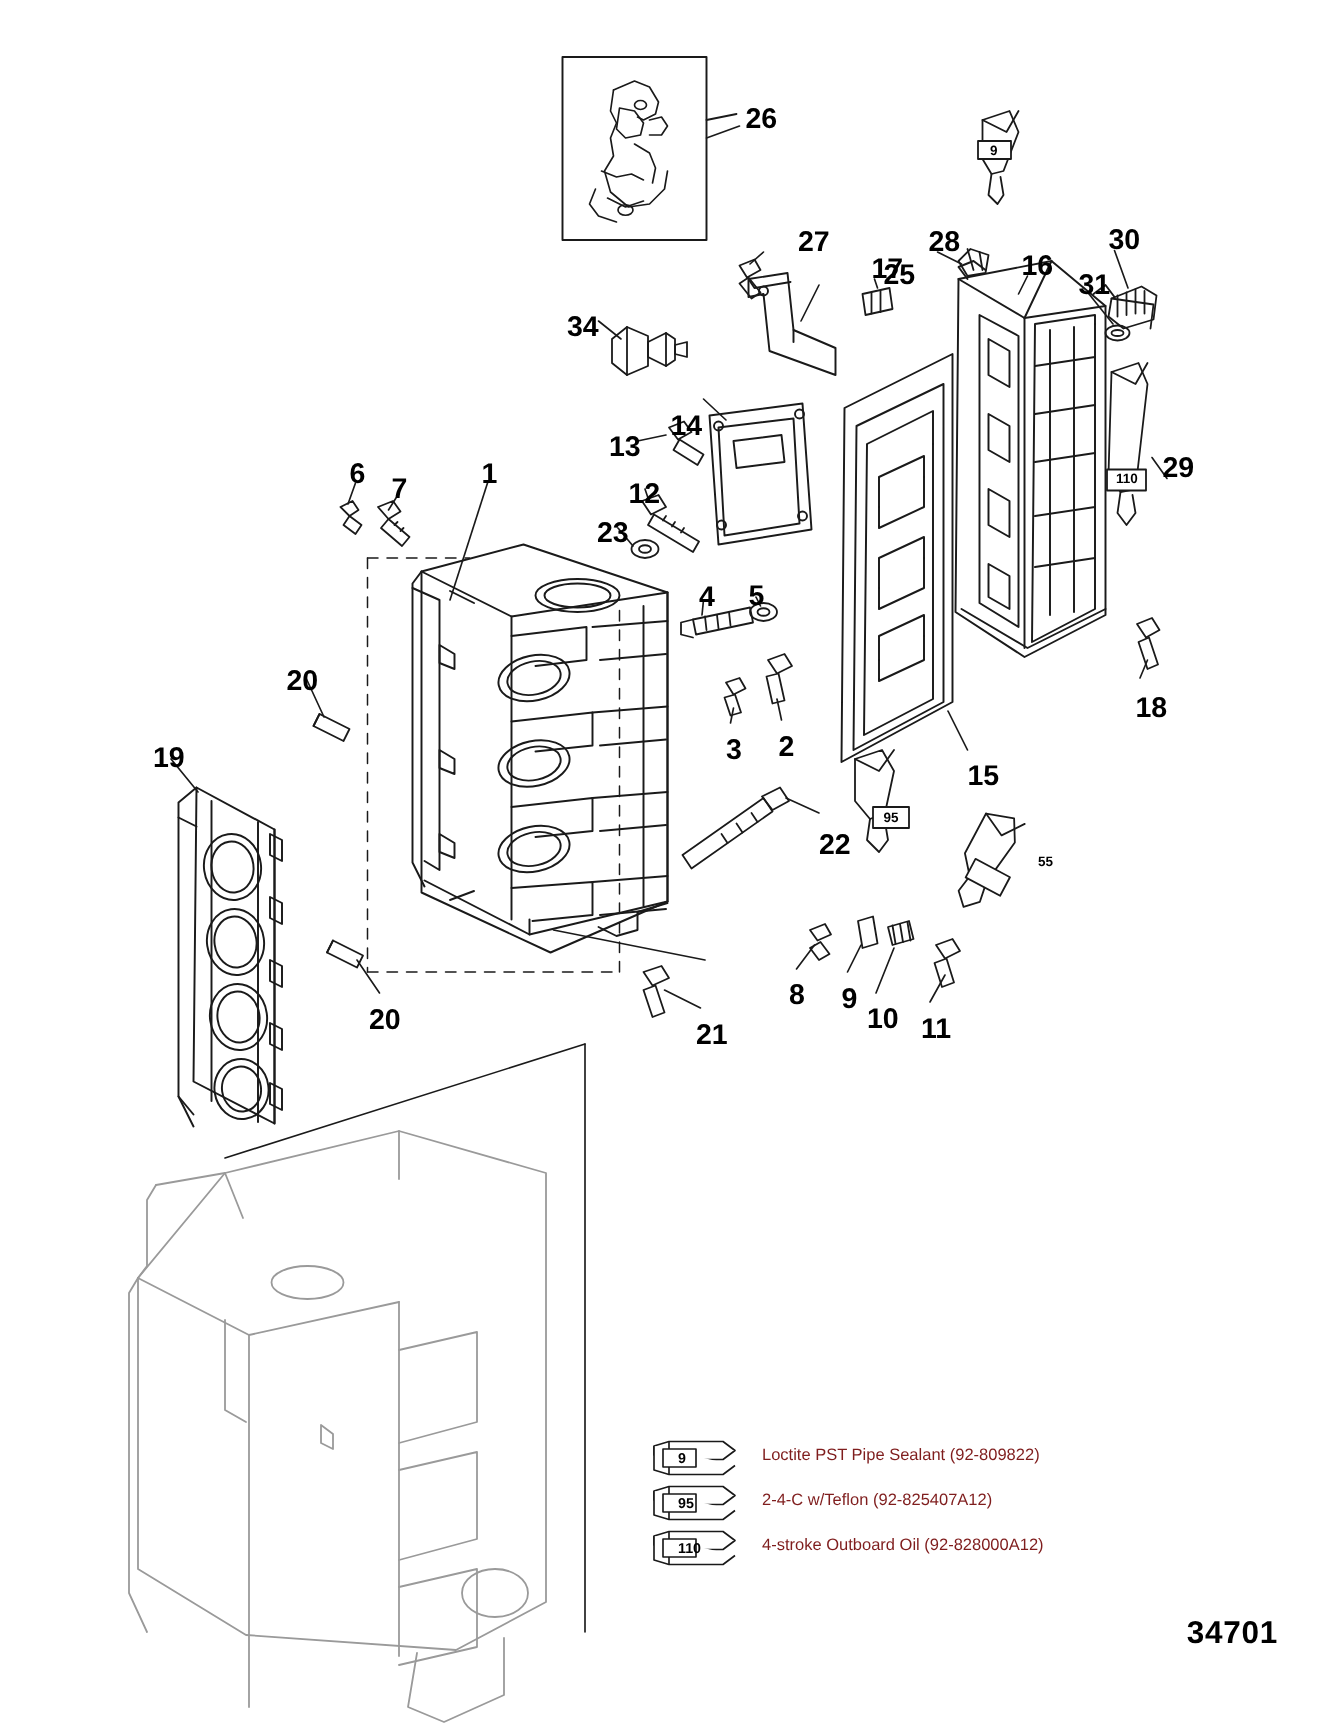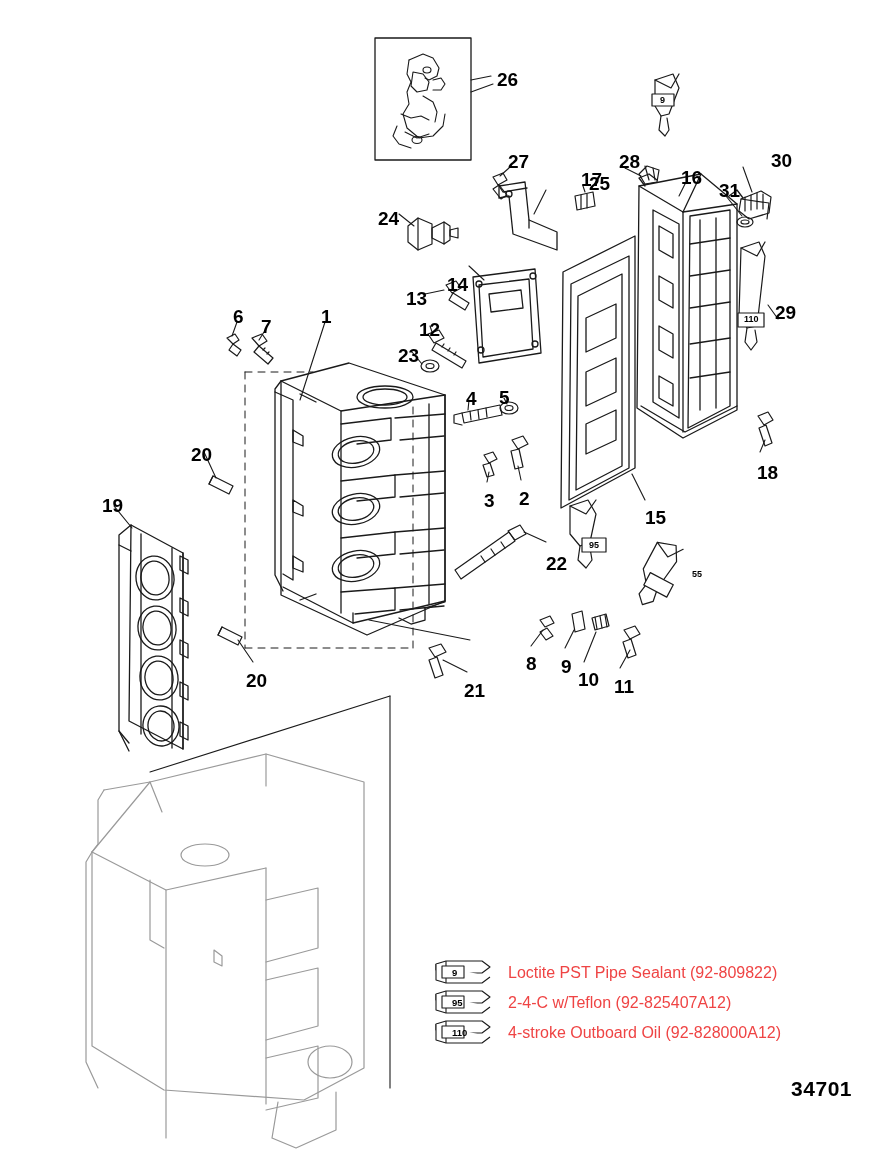--- a/index.html
+++ b/index.html
@@ -52,22 +52,22 @@
     width: 400px;
   }
   .legend-row {
     position: relative;
     height: 30px;
   }
   .legend-text {
     position: absolute;
     left: 78px;
     top: 6px;
-    font-size: 16px;
-    color: #ef4444;
+    font-size: 11px;
+    color: #7f1d1d;
     font-family: "Liberation Sans", sans-serif;
     white-space: nowrap;
   }
   .legend-tube {
     position: absolute;
     left: 0px;
     top: 0px;
   }
   .legend-tube-num {
     position: absolute;
@@ -455,28 +455,28 @@
         <path d="M565 648 L574 630"></path>
         <path d="M584 662 L596 632"></path>
         <path d="M620 668 L630 650"></path>
         <path d="M467 672 L443 660"></path>
         <path d="M369 620 L470 640"></path>
       </g>
     </g>
   </svg>
 
   <div class="callout" style="left:497px;top:70px;">26</div>
-  <div class="callout" style="left:508px;top:152px;">27</div>
+  <div class="callout" style="left:532px;top:152px;">27</div>
   <div class="callout" style="left:541px;top:174px;margin-left:48px;">25</div>
   <div class="callout" style="left:581px;top:170px;">17</div>
   <div class="callout" style="left:619px;top:152px;">28</div>
   <div class="callout" style="left:681px;top:168px;">16</div>
-  <div class="callout" style="left:771px;top:151px;">30</div>
+  <div class="callout" style="left:739px;top:151px;">30</div>
   <div class="callout" style="left:719px;top:181px;">31</div>
-  <div class="callout" style="left:378px;top:209px;">24</div>
+  <div class="callout" style="left:378px;top:209px;">34</div>
   <div class="callout" style="left:447px;top:261px;margin-top:14px;">14</div>
   <div class="callout" style="left:406px;top:289px;">13</div>
   <div class="callout" style="left:775px;top:303px;">29</div>
   <div class="callout" style="left:233px;top:307px;">6</div>
   <div class="callout" style="left:261px;top:317px;">7</div>
   <div class="callout" style="left:321px;top:307px;">1</div>
   <div class="callout" style="left:419px;top:320px;">12</div>
   <div class="callout" style="left:398px;top:346px;">23</div>
   <div class="callout" style="left:466px;top:389px;">4</div>
   <div class="callout" style="left:499px;top:388px;">5</div>

